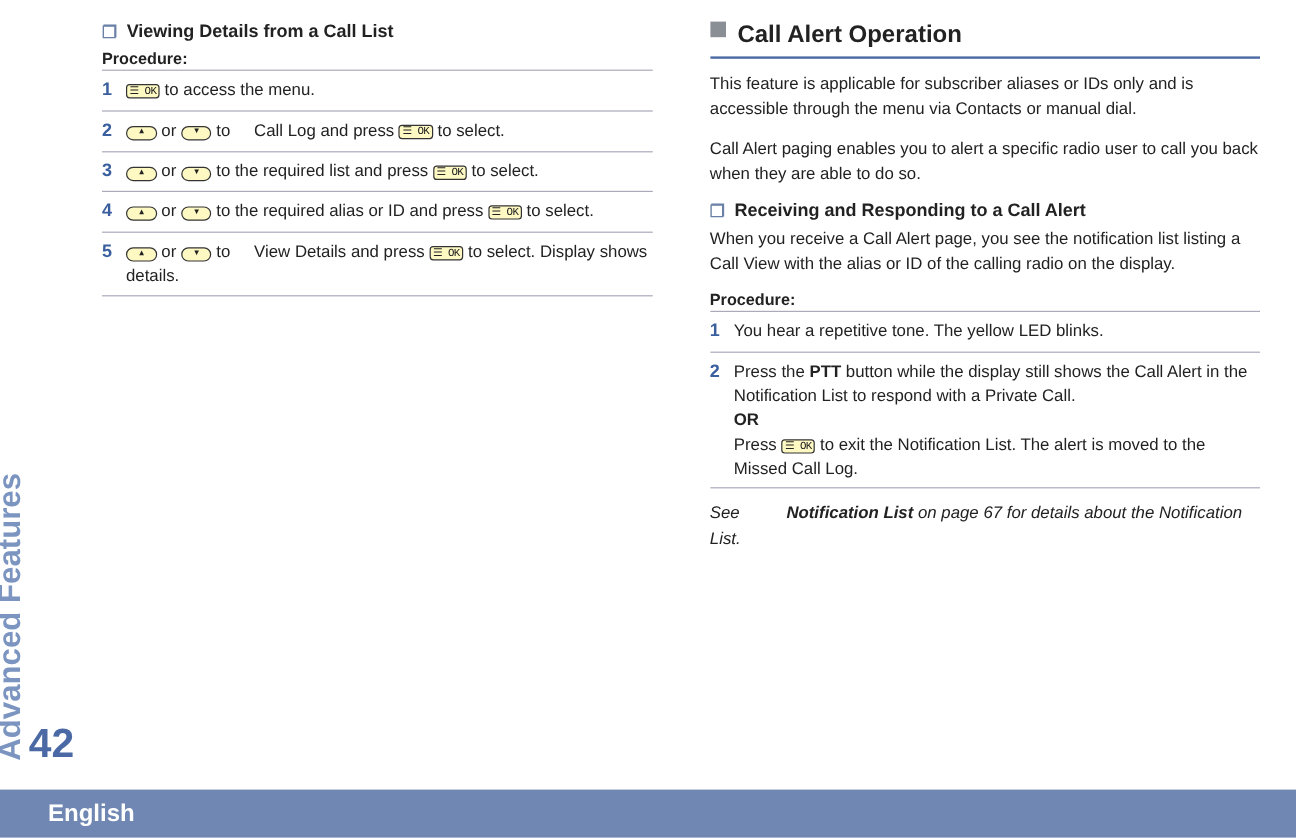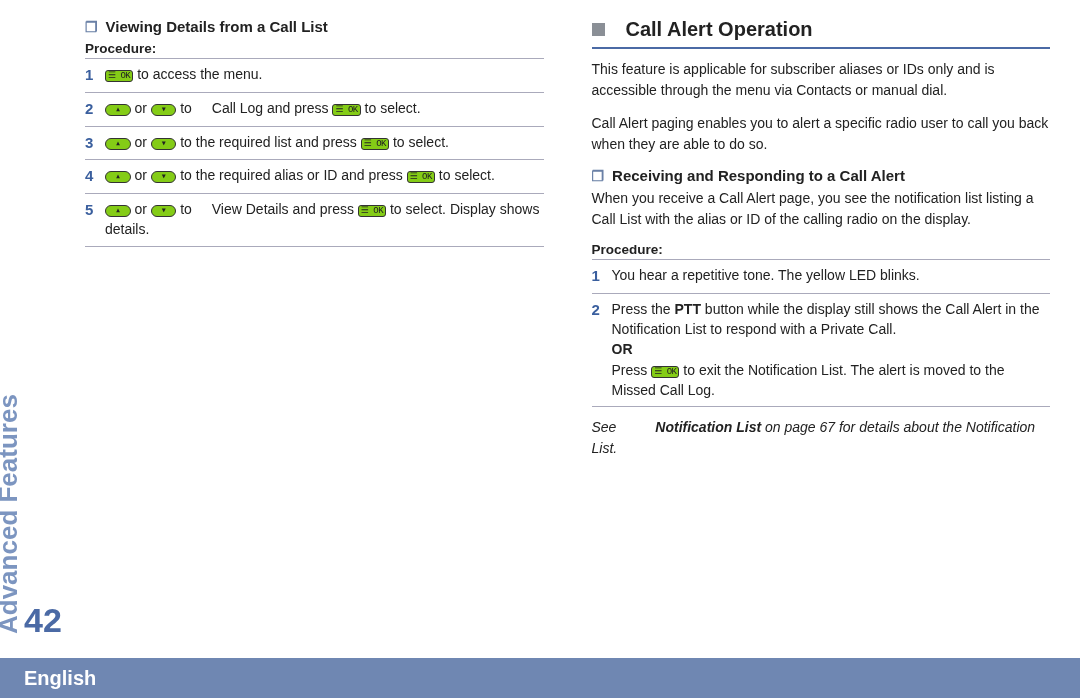--- a/index.html
+++ b/index.html
@@ -67,38 +67,37 @@
   .btn {
     display: inline-block;
     border: 1px solid #333;
     border-radius: 3px;
     font-family: "Courier New", monospace;
     font-size: 9px;
     line-height: 1;
     padding: 1px 2px 0 2px;
     letter-spacing: -0.5px;
     vertical-align: 1px;
-    background: #84cc16;
+    background: #fef9c3;
     white-space: nowrap;
   }
   .btn.arrow {
     border-radius: 9px;
     padding: 0 9px;
     font-size: 10px;
     vertical-align: 1px;
   }
   .mono {
     font-family: Liberation Sans, sans-serif;
     margin-left: 16px;
   }
 
   .section-h {
     display: flex;
-    align-items: center;
-    gap: 21px;
+    gap: 10px;
     border-bottom: 2px solid #4b6aa5;
     padding-bottom: 6px;
     margin-bottom: 10px;
   }
   .section-h .sq {
     width: 13px;
     height: 13px;
     background: #8a8f96;
     flex: none;
   }
@@ -151,21 +150,21 @@
     left: 0;
     right: 0;
     bottom: 0;
     height: 40px;
     background: #6f87b2;
     color: #fff;
     font-size: 20px;
     font-weight: bold;
     display: flex;
     align-items: center;
-    padding-left: 24px;
+    padding-left: 40px;
   }
   b { font-weight: bold; }
 </style>
 </head>
 <body>
 
 <div class="page">
 
   <div class="col">
     <div class="sub-h">
@@ -203,21 +202,21 @@
       <span class="title">Call Alert Operation</span>
       <span class="bar"></span>
     </div>
     <div class="para">This feature is applicable for subscriber aliases or IDs only and is accessible through the menu via Contacts or manual dial.</div>
     <div class="para">Call Alert paging enables you to alert a specific radio user to call you back when they are able to do so.</div>
 
     <div class="sub-h">
       <span class="file-icon">❐</span>
       <span>Receiving and Responding to a Call Alert</span>
     </div>
-    <div class="para" style="margin-top:4px;">When you receive a Call Alert page, you see the notification list listing a Call List with the alias or ID of the calling radio on the display.</div>
+    <div class="para" style="margin-top:4px;">When you receive a Call Alert page, you see the notification list listing a Call View with the alias or ID of the calling radio on the display.</div>
     <div class="proc-label">Procedure:</div>
     <div class="steps" id="right-steps">
         <div class="step">
           <div class="step-num">1</div>
           <div class="step-body">You hear a repetitive tone. The yellow LED blinks.</div>
         </div>
         <div class="step">
           <div class="step-num">2</div>
           <div class="step-body">Press the <b>PTT</b> button while the display still shows the Call Alert in the Notification List to respond with a Private Call.<br><b>OR</b><br>Press <span class="btn">☰ OK</span> to exit the Notification List. The alert is moved to the Missed Call Log.</div>
         </div>

